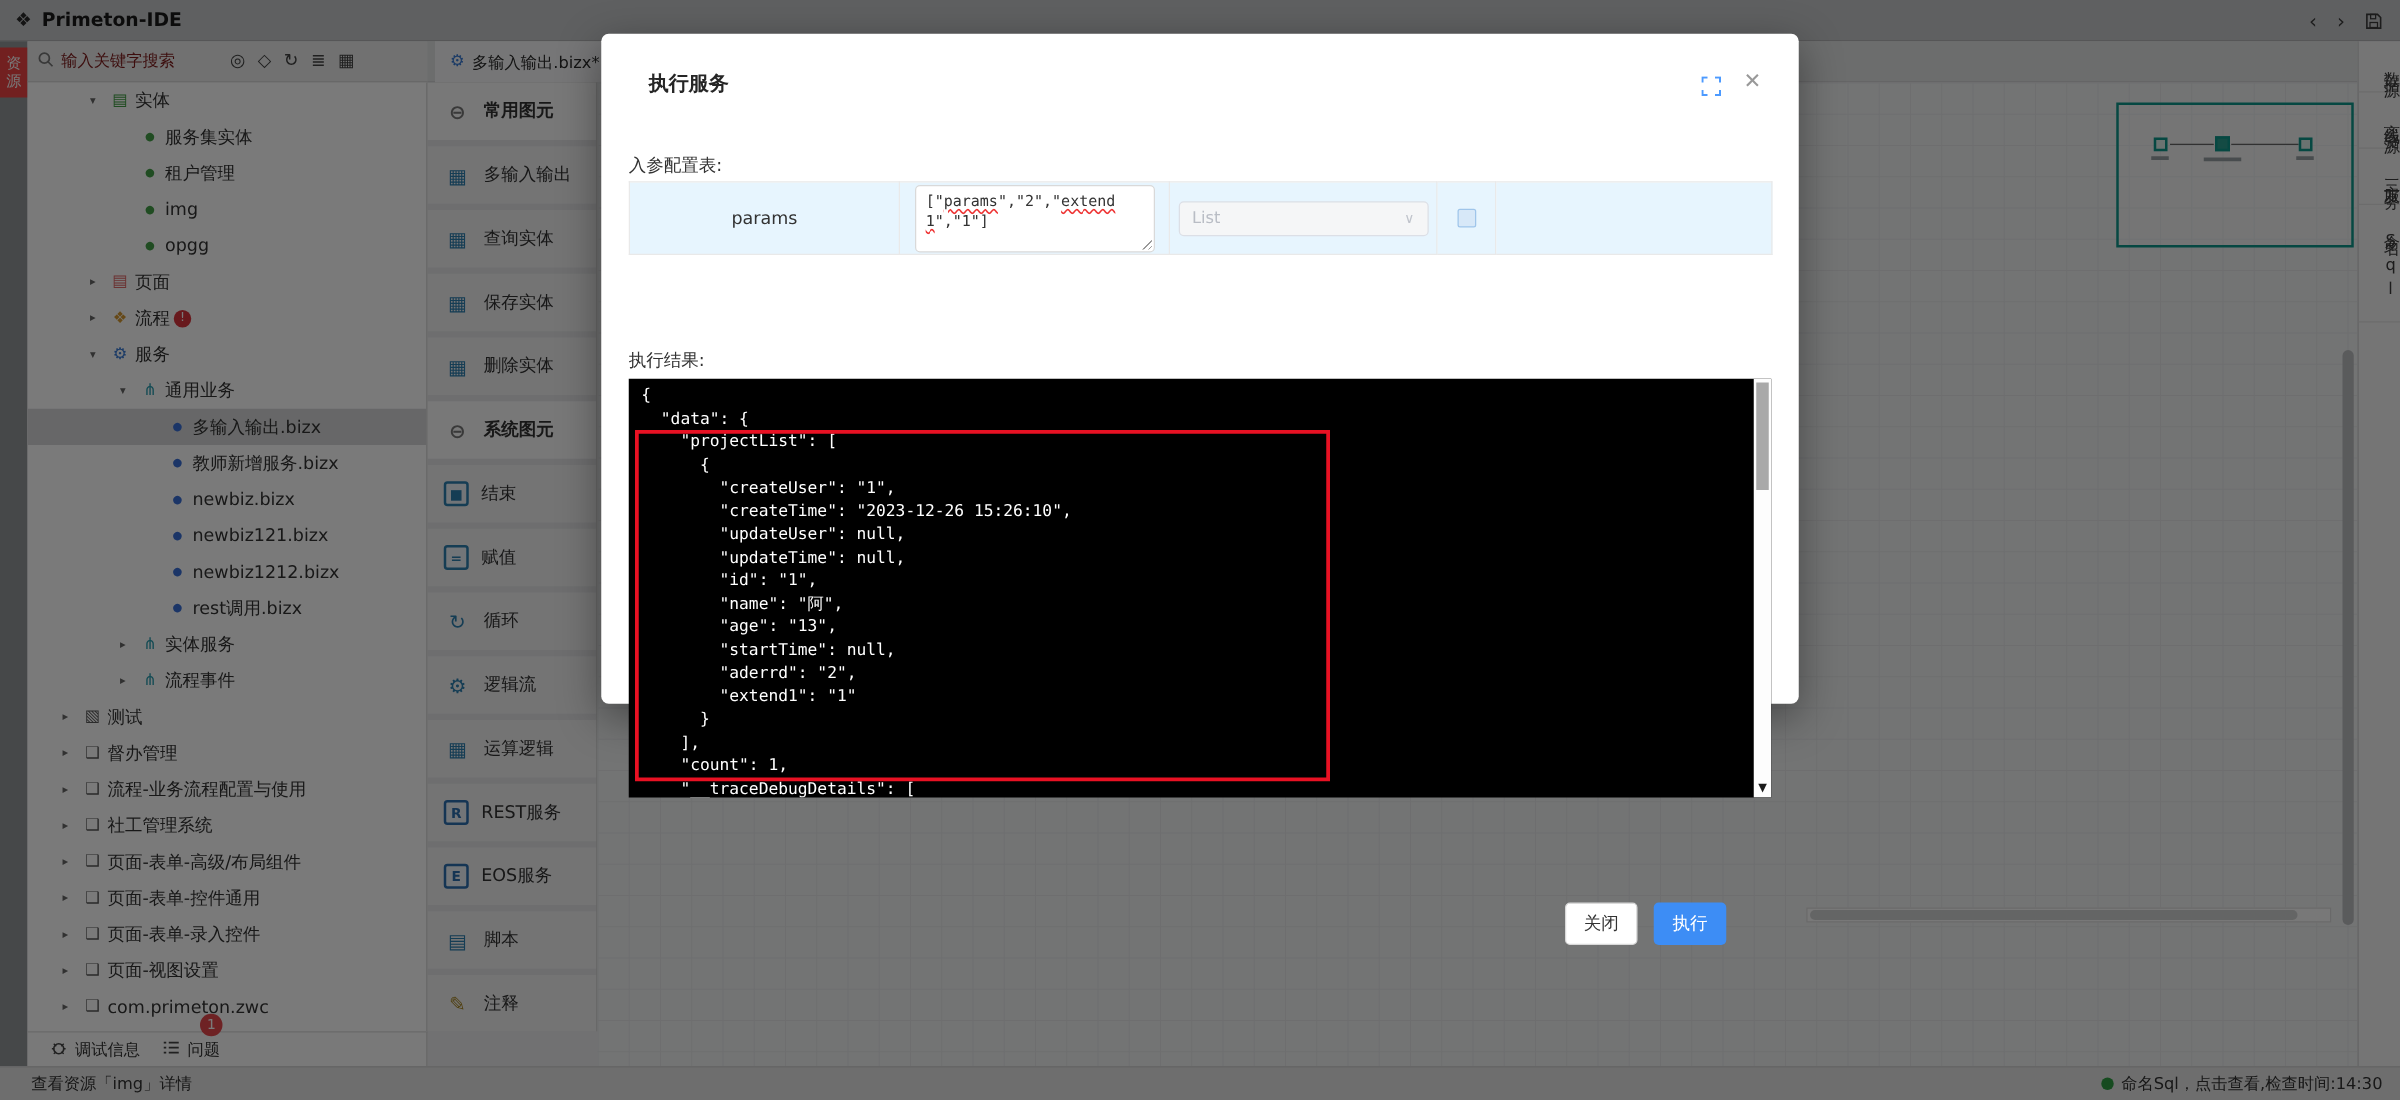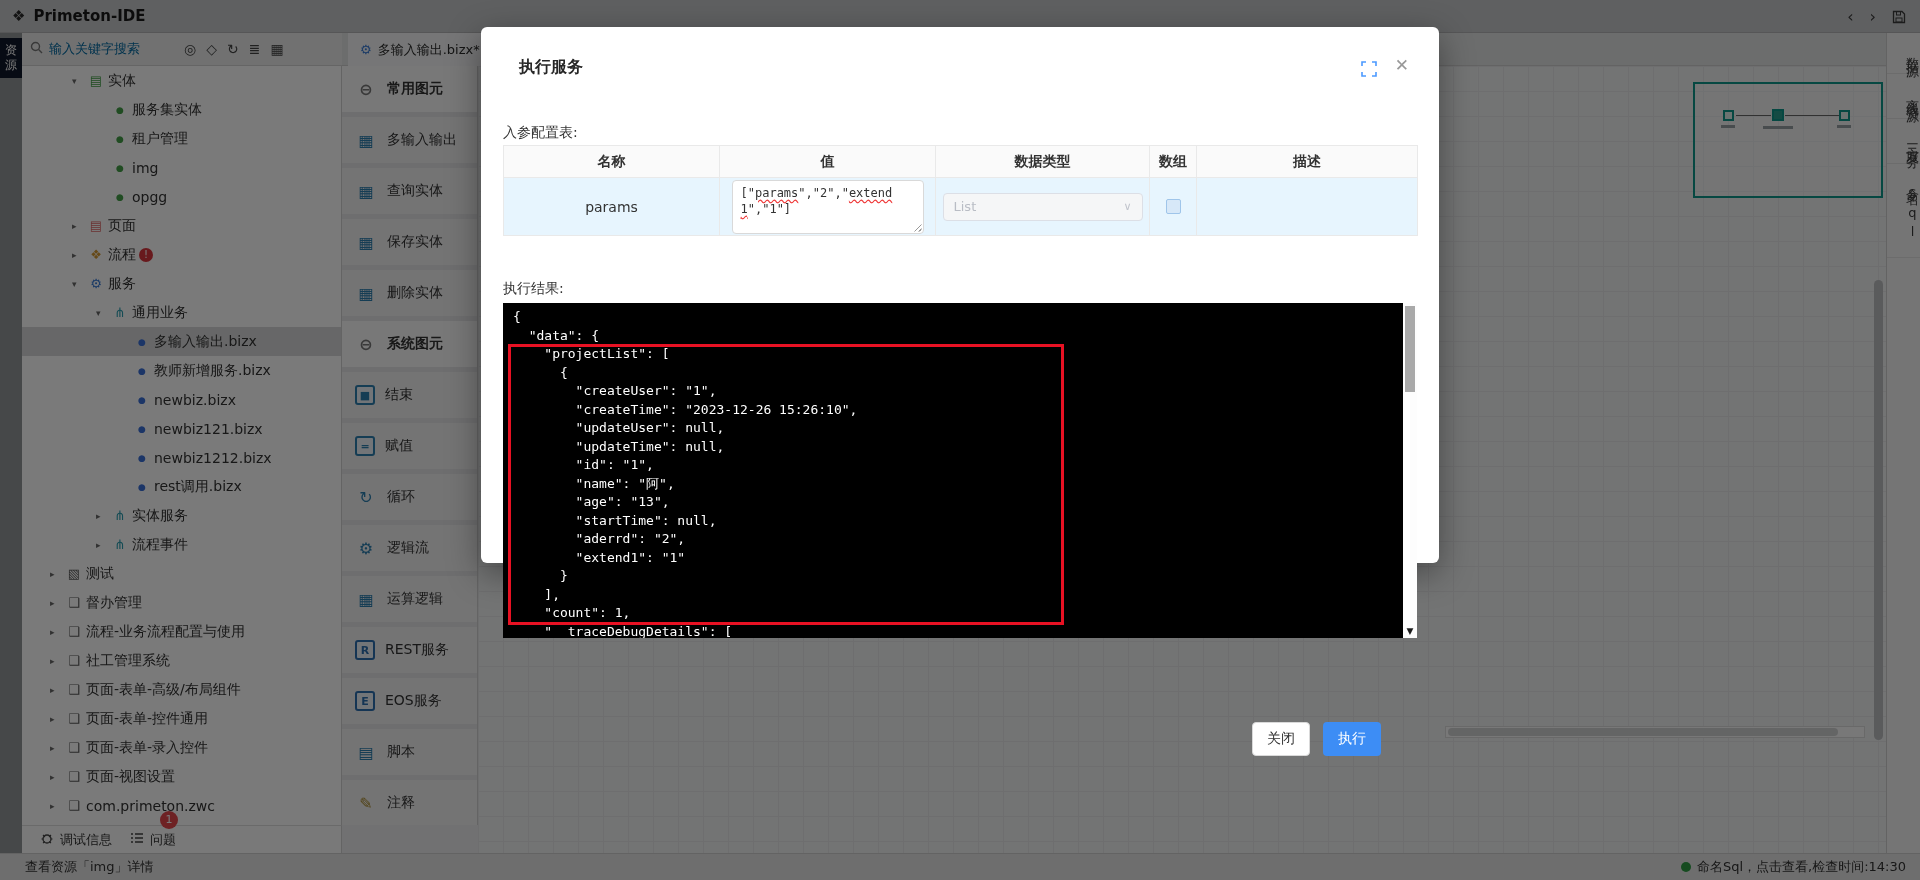--- a/index.html
+++ b/index.html
@@ -8,25 +8,25 @@
 
 
 .titlebar{position:absolute;left:0;top:0;width:1920px;height:33px;background:#c7c9cb;border-bottom:1px solid #b3b5b7;display:flex;align-items:center;padding:0 12px}
 .logo{font-size:15px;color:#2b2b2b}
 .apptitle{font-size:15px;font-weight:bold;color:#1b1b1b;margin-left:8px}
 .tb-right{position:absolute;right:14px;top:0;height:33px;display:flex;align-items:center;gap:16px;color:#3c3c3c;font-size:16px}
 .tb-right svg{display:block}
 
 
 .activitybar{position:absolute;left:0;top:33px;width:22px;height:820px;background:#939699}
-.activity-item{margin-top:5px;width:22px;padding:5px 0;background:#0f172a;color:#fafafa;font-size:12px;text-align:center;line-height:15px;word-break:break-all}
+.activity-item{margin-top:5px;width:22px;padding:5px 0;background:#ef4444;color:#fafafa;font-size:12px;text-align:center;line-height:15px;word-break:break-all}
 
 
 .toolrow{position:absolute;left:22px;top:33px;width:320px;height:33px;background:#eceded;border-bottom:1px solid #d4d4d4;display:flex;align-items:center}
-.search{display:flex;align-items:center;gap:6px;margin-left:8px;color:#0369a1;font-size:13px;width:150px}
+.search{display:flex;align-items:center;gap:6px;margin-left:8px;color:#7f1d1d;font-size:13px;width:150px}
 .tool-icons{margin-left:4px;display:flex;gap:10px;font-size:14px;color:#444}
 .tool-icons span{cursor:pointer}
 
 
 .tabbar{position:absolute;left:342px;top:33px;width:1544px;height:33px;background:#e2e3e4;border-bottom:1px solid #cfcfcf}
 .edittab{position:absolute;left:6px;top:0;height:33px;background:#f6f7f8;display:flex;align-items:center;gap:6px;padding:0 12px;font-size:13px;color:#2b2b2b;border-right:1px solid #d6d6d6}
 .gear-blue{color:#3a7bd5;font-size:13px}
 
 
 .treepanel{position:absolute;left:22px;top:66px;width:320px;height:759px;background:#ffffff;border-right:1px solid #d2d2d2;overflow:hidden;padding-top:0}
@@ -409,27 +409,20 @@
 
   <table class="ptable">
     <colgroup>
         <col style="width:216px">
         <col style="width:216px">
         <col style="width:214px">
         <col style="width:47px">
         <col style="width:221px">
       </colgroup>
     <tbody>
-        <tr>
-      <th>名称</th>
-      <th>值</th>
-      <th>数据类型</th>
-      <th>数组</th>
-      <th>描述</th>
-    </tr>
     <tr class="r2">
       <td class="cell-name">params</td>
       <td>
             <div class="tabox" id="params-ta"><span>["</span><span class="resize-h"></span><span class="sq">params</span><span>","2","</span><span class="sq">extend</span><span>
 </span><span class="sq">1</span><span>","1"]</span></div>
           </td>
       <td>
             <div class="selbox">
               <span>List</span>
               <span class="chev">∨</span>

